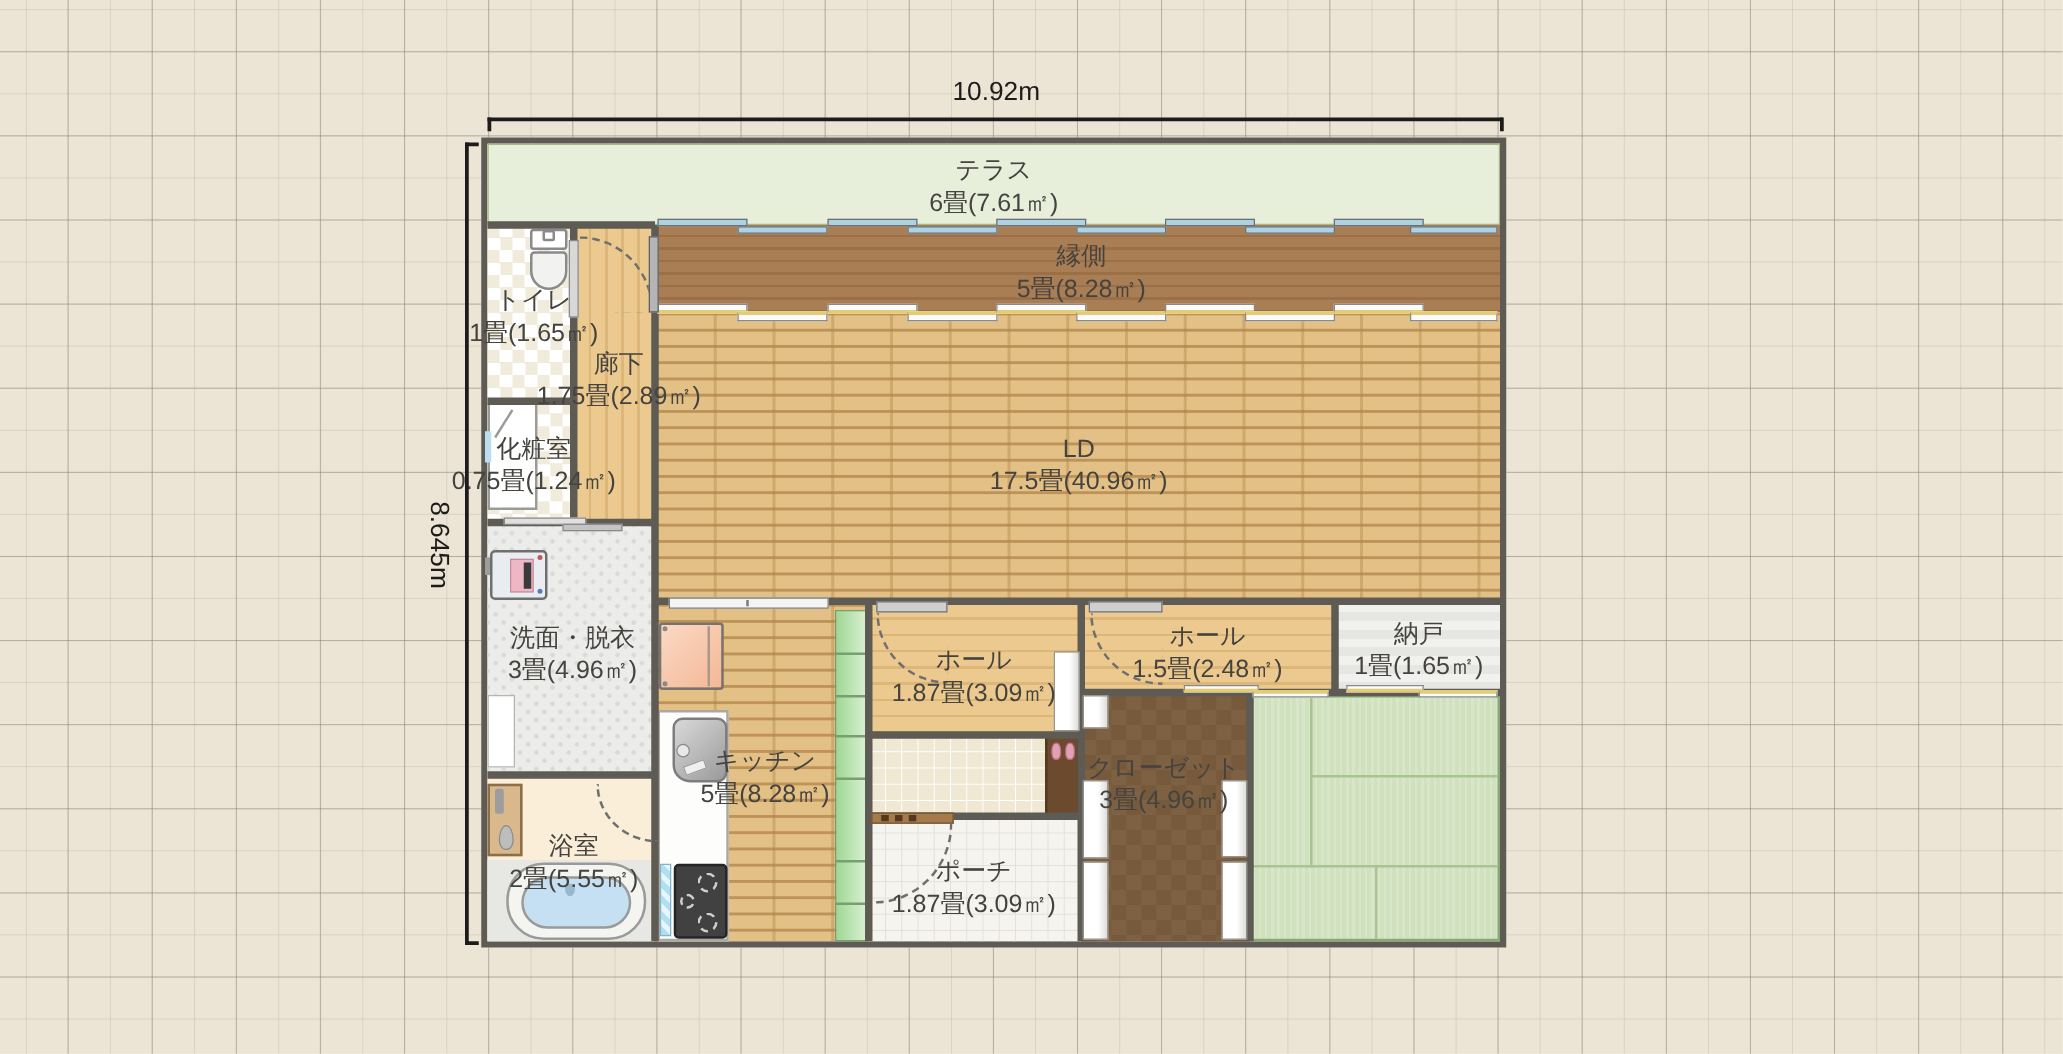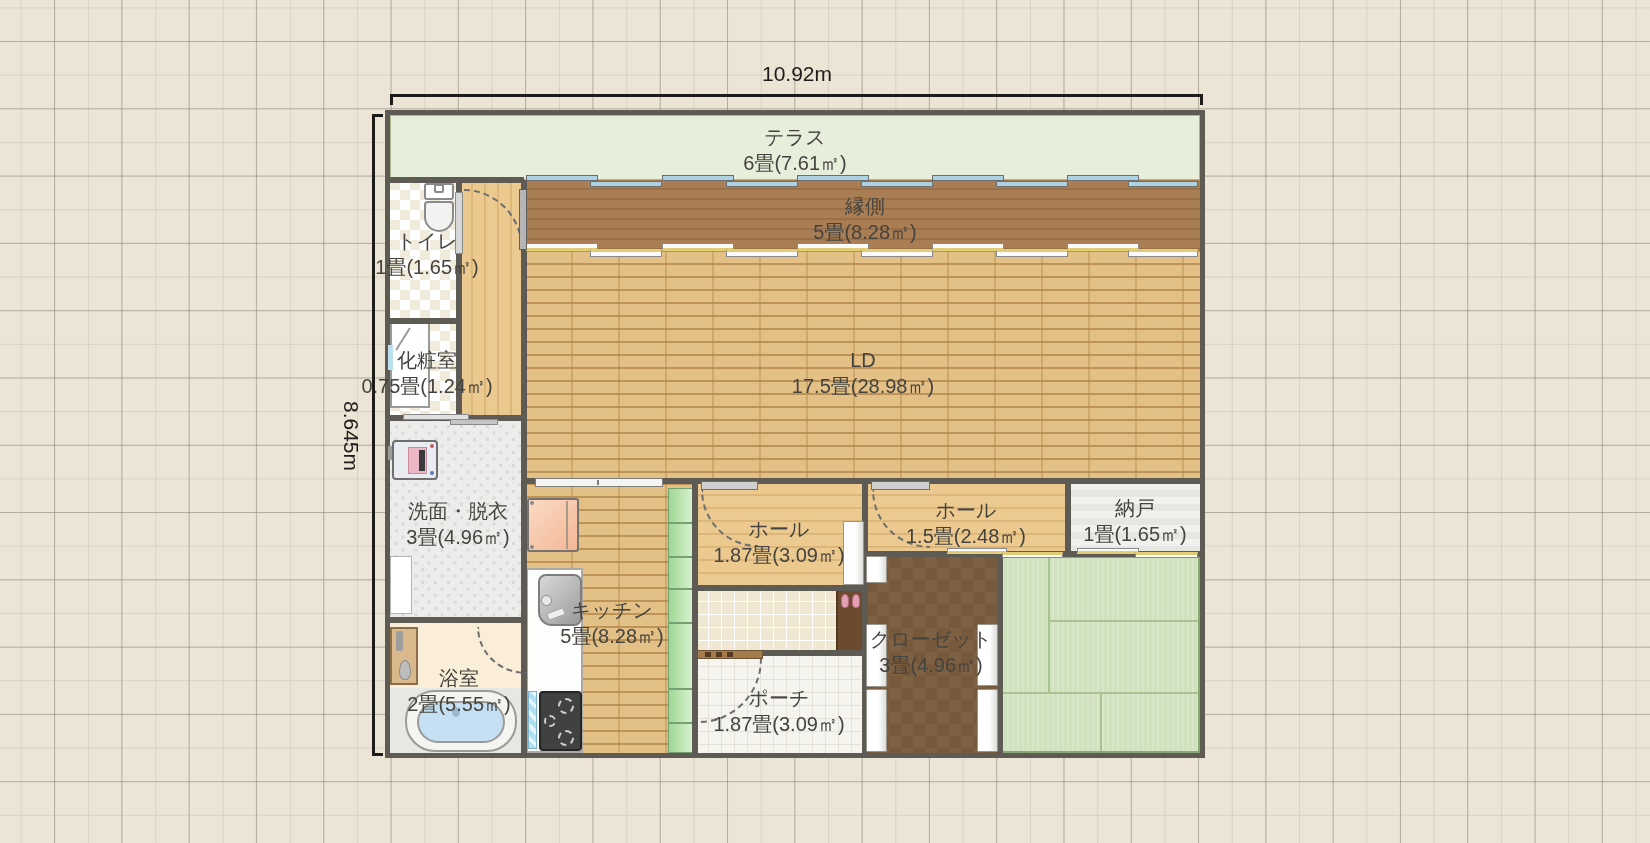--- a/index.html
+++ b/index.html
@@ -226,26 +226,30 @@
   <div class="rlabel" style="left:795px;top:150px;">
       <span>テラス</span>
       <span>6畳(7.61㎡)</span>
     </div>
   <div class="rlabel" style="left:865px;top:219px;">
       <span>縁側</span>
       <span>5畳(8.28㎡)</span>
     </div>
   <div class="rlabel" style="left:863px;top:373px;">
       <span>LD</span>
-      <span>17.5畳(28.98㎡)</span>
+      <span>17.5畳(40.96㎡)</span>
     </div>
   <div class="rlabel" style="left:427px;top:254px;">
       <span>トイレ</span>
       <span>1畳(1.65㎡)</span>
     </div>
+  <div class="rlabel" style="left:495px;top:305px;">
+      <span>廊下</span>
+      <span>1.75畳(2.89㎡)</span>
+    </div>
   <div class="rlabel" style="left:427px;top:373px;">
       <span>化粧室</span>
       <span>0.75畳(1.24㎡)</span>
     </div>
   <div class="rlabel" style="left:458px;top:524px;">
       <span>洗面・脱衣</span>
       <span>3畳(4.96㎡)</span>
     </div>
   <div class="rlabel" style="left:459px;top:691px;">
       <span>浴室</span>
@@ -264,21 +268,21 @@
       <span>1.87畳(3.09㎡)</span>
     </div>
   <div class="rlabel" style="left:966px;top:523px;">
       <span>ホール</span>
       <span>1.5畳(2.48㎡)</span>
     </div>
   <div class="rlabel" style="left:1135px;top:521px;">
       <span>納戸</span>
       <span>1畳(1.65㎡)</span>
     </div>
-  <div class="rlabel" style="left:931px;top:652px;">
+  <div class="rlabel" style="left:931px;top:628px;">
       <span>クローゼット</span>
       <span>3畳(4.96㎡)</span>
     </div>
 
   <div class="dim" style="left:390px;top:94px;width:812px;height:2.5px;"></div>
   <div class="dim" style="left:390px;top:94px;width:2.5px;height:11px;"></div>
   <div class="dim" style="left:1200px;top:94px;width:2.5px;height:11px;"></div>
   <div class="dimlabel" style="left:797px;top:74px;">10.92m</div>
   <div class="dim" style="left:372px;top:114px;width:2.5px;height:641px;"></div>
   <div class="dim" style="left:372px;top:114px;width:11px;height:2.5px;"></div>

